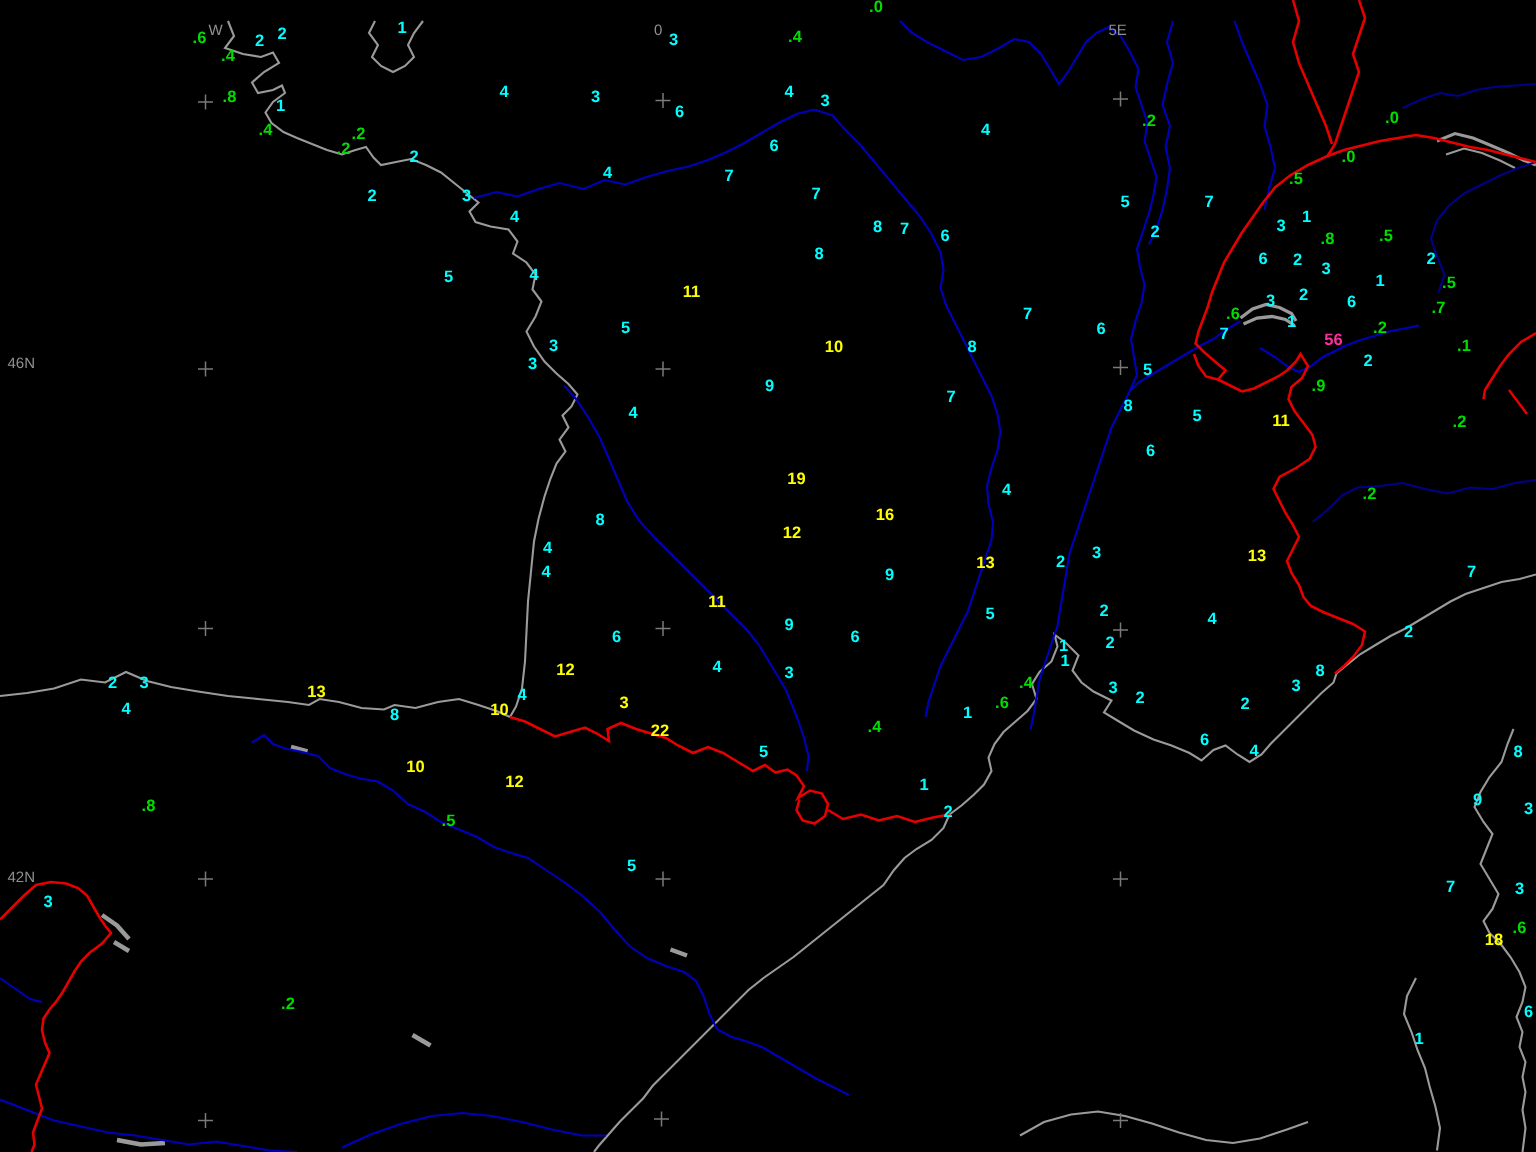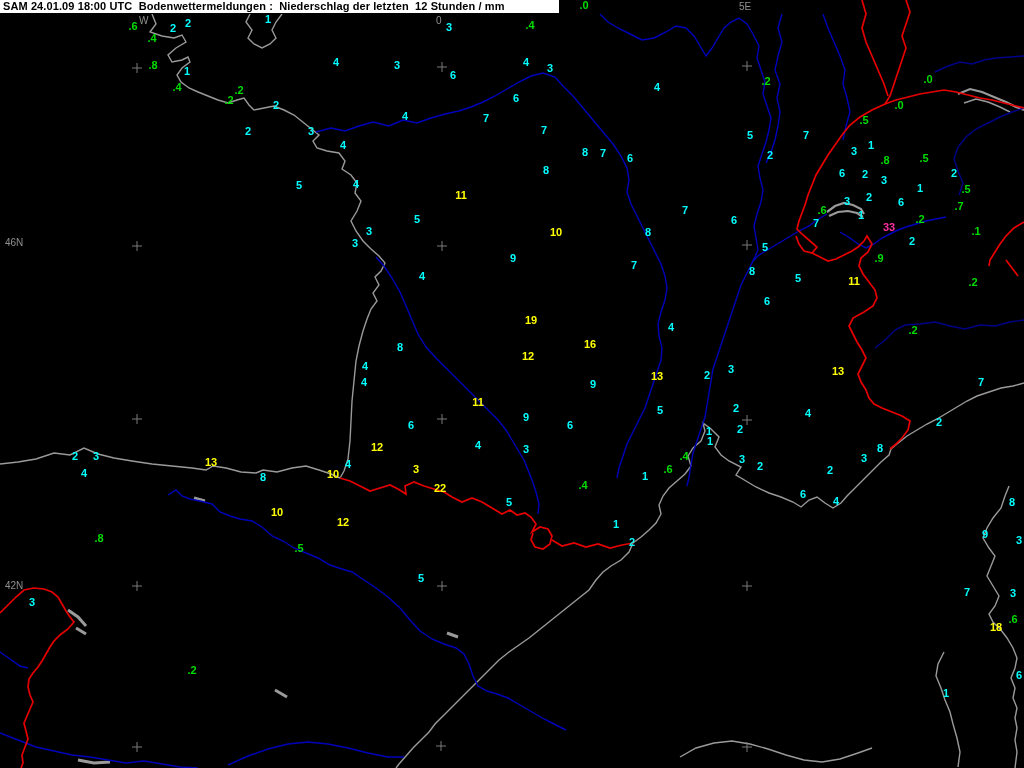--- a/index.html
+++ b/index.html
@@ -74,21 +74,21 @@
       <path d="M742,586 L752,586 M747,581 L747,591" stroke="#7a7a7a" stroke-width="1" fill="none"></path>
       <path d="M132,747 L142,747 M137,742 L137,752" stroke="#7a7a7a" stroke-width="1" fill="none"></path>
       <path d="M436,746 L446,746 M441,741 L441,751" stroke="#7a7a7a" stroke-width="1" fill="none"></path>
       <path d="M742,747 L752,747 M747,742 L747,752" stroke="#7a7a7a" stroke-width="1" fill="none"></path>
     </svg>
   <div id="labels-layer">
       <span class="geolabel" style="left: 5px; top: 238px; color: rgb(144, 144, 144);">46N</span>
       <span class="geolabel" style="left: 5px; top: 581px; color: rgb(144, 144, 144);">42N</span>
       <span class="geolabel" style="left: 139px; top: 16px; color: rgb(144, 144, 144);">W</span>
       <span class="geolabel" style="left: 436px; top: 16px; color: rgb(144, 144, 144);">0</span>
-      <span class="geolabel" style="left: 739px; top: 2px; color: rgb(144, 144, 144);">5E</span>
+      <span class="geolabel" style="left: 739px; top: 16px; color: rgb(144, 144, 144);">5E</span>
     </div>
   <div id="stations-layer">
       <span class="station" style="left: 173px; top: 29px; color: rgb(0, 255, 255);">2</span>
       <span class="station" style="left: 188px; top: 24px; color: rgb(0, 255, 255);">2</span>
       <span class="station" style="left: 268px; top: 20px; color: rgb(0, 255, 255);">1</span>
       <span class="station" style="left: 187px; top: 72px; color: rgb(0, 255, 255);">1</span>
       <span class="station" style="left: 336px; top: 63px; color: rgb(0, 255, 255);">4</span>
       <span class="station" style="left: 343px; top: 146px; color: rgb(0, 255, 255);">4</span>
       <span class="station" style="left: 311px; top: 132px; color: rgb(0, 255, 255);">3</span>
       <span class="station" style="left: 248px; top: 132px; color: rgb(0, 255, 255);">2</span>
@@ -222,16 +222,15 @@
       <span class="station" style="left: 854px; top: 282px; color: rgb(255, 255, 0);">11</span>
       <span class="station" style="left: 478px; top: 403px; color: rgb(255, 255, 0);">11</span>
       <span class="station" style="left: 377px; top: 448px; color: rgb(255, 255, 0);">12</span>
       <span class="station" style="left: 416px; top: 470px; color: rgb(255, 255, 0);">3</span>
       <span class="station" style="left: 333px; top: 475px; color: rgb(255, 255, 0);">10</span>
       <span class="station" style="left: 440px; top: 489px; color: rgb(255, 255, 0);">22</span>
       <span class="station" style="left: 277px; top: 513px; color: rgb(255, 255, 0);">10</span>
       <span class="station" style="left: 343px; top: 523px; color: rgb(255, 255, 0);">12</span>
       <span class="station" style="left: 211px; top: 463px; color: rgb(255, 255, 0);">13</span>
       <span class="station" style="left: 996px; top: 628px; color: rgb(255, 255, 0);">18</span>
-      <span class="station" style="left: 889px; top: 228px; color: rgb(255, 47, 160);">33</span>
+      <span class="station" style="left: 889px; top: 228px; color: rgb(255, 47, 160);">56</span>
     </div>
-  <div id="titlebar" style="background: rgb(255, 255, 255); color: rgb(0, 0, 0);">SAM 24.01.09 18:00 UTC  Bodenwettermeldungen :  Niederschlag der letzten  12 Stunden / mm</div>
 </div>
 
 </body></html>

